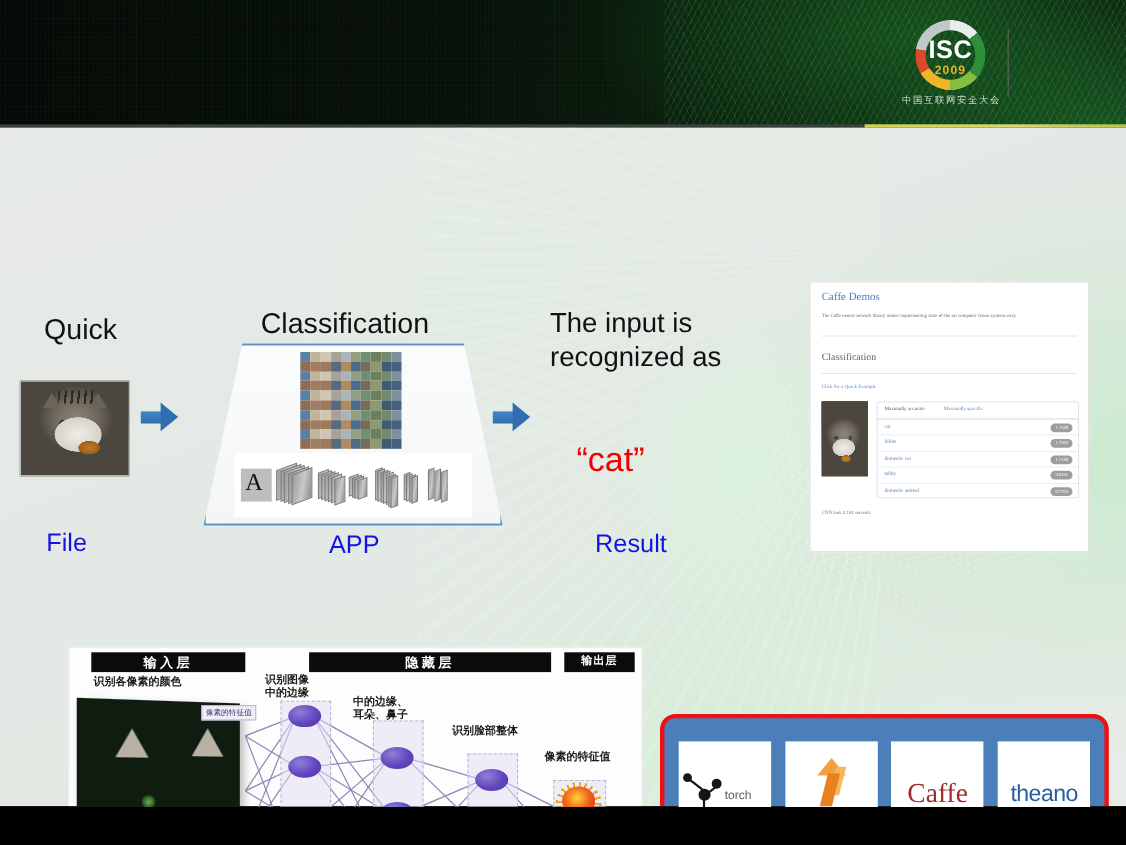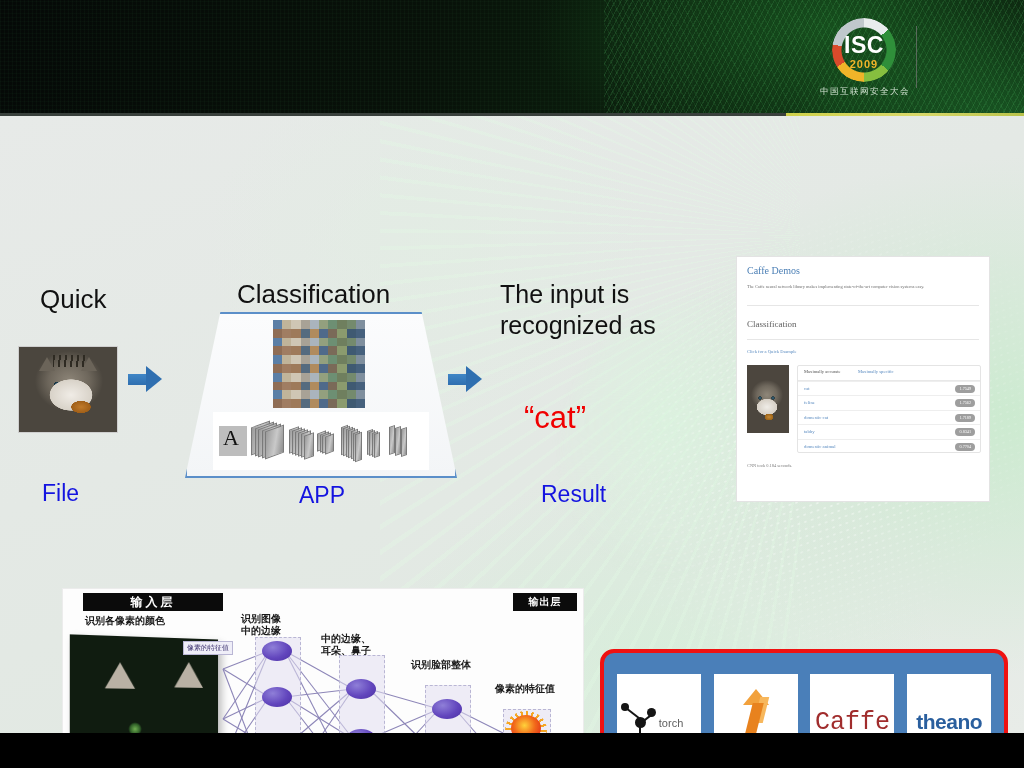--- a/index.html
+++ b/index.html
@@ -258,22 +258,22 @@
   .fw-torch-wrap .tdot{position:absolute;border-radius:50%;background:#151515;}
   .fw-torch-wrap .tline{position:absolute;background:#151515;height:2px;transform-origin:left center;}
   .fw-torch-wrap .tlabel{position:absolute;left:38px;top:22px;color:#5e5e5e;font-size:11px;}
   .fw-tf{position:relative;width:70px;height:74px;}
   .fw-tf .arrowup{position:absolute;left:22px;top:4px;width:0;height:0;
     border-left:13px solid transparent;border-right:13px solid transparent;border-bottom:16px solid #f2a13c;}
   .fw-tf .stemA{position:absolute;left:28px;top:18px;width:11px;height:30px;background:#e8821e;
     transform:skewX(-14deg);}
   .fw-tf .stemB{position:absolute;left:36px;top:12px;width:9px;height:26px;background:#f7b75c;
     transform:skewX(-14deg);}
-  .fw-caffe{color:#a02c2c;font-size:25px;font-family:Liberation Mono, monospace;}
-  .fw-theano{color:#2a5f9e;font-size:21px;letter-spacing:-.5px;font-weight:bold;}
+  .fw-caffe{color:#a02c2c;font-size:25px;font-family:Liberation Serif, serif;}
+  .fw-theano{color:#2a5f9e;font-size:21px;letter-spacing:-.5px;}
 
   
   #footer{position:absolute;left:0;top:733px;width:1024px;height:35px;background:#000;}
 </style>
 </head>
 <body>
 
 <div id="header">
   <div class="mesh2"></div>
   <div class="mesh"></div>
@@ -496,20 +496,23 @@
         <span class="bd">0.7704</span>
       </div>
     </div>
     <div class="cd-foot">CNN took 0.184 seconds.</div>
   </div>
 
   <div id="nn-pic">
     <div class="bar" style="left:20px;top:4px;width:140px;">
       <div class="bartxt">输入层</div>
     </div>
+    <div class="bar" style="left:218px;top:4px;width:220px;">
+      <div class="bartxt">隐藏层</div>
+    </div>
     <div class="bar" style="left:450px;top:4px;width:64px;">
       <div class="bartxt" style="font-size:10px;letter-spacing:1px">输出层</div>
     </div>
 
     <div class="hdr" style="left:22px;top:26px;">识别各像素的颜色</div>
     <div class="hdr" style="left:178px;top:24px;white-space:pre-line">识别图像
 中的边缘</div>
     <div class="hdr" style="left:258px;top:44px;white-space:pre-line">中的边缘、
 耳朵、鼻子</div>
     <div class="hdr" style="left:348px;top:70px;">识别脸部整体</div>

